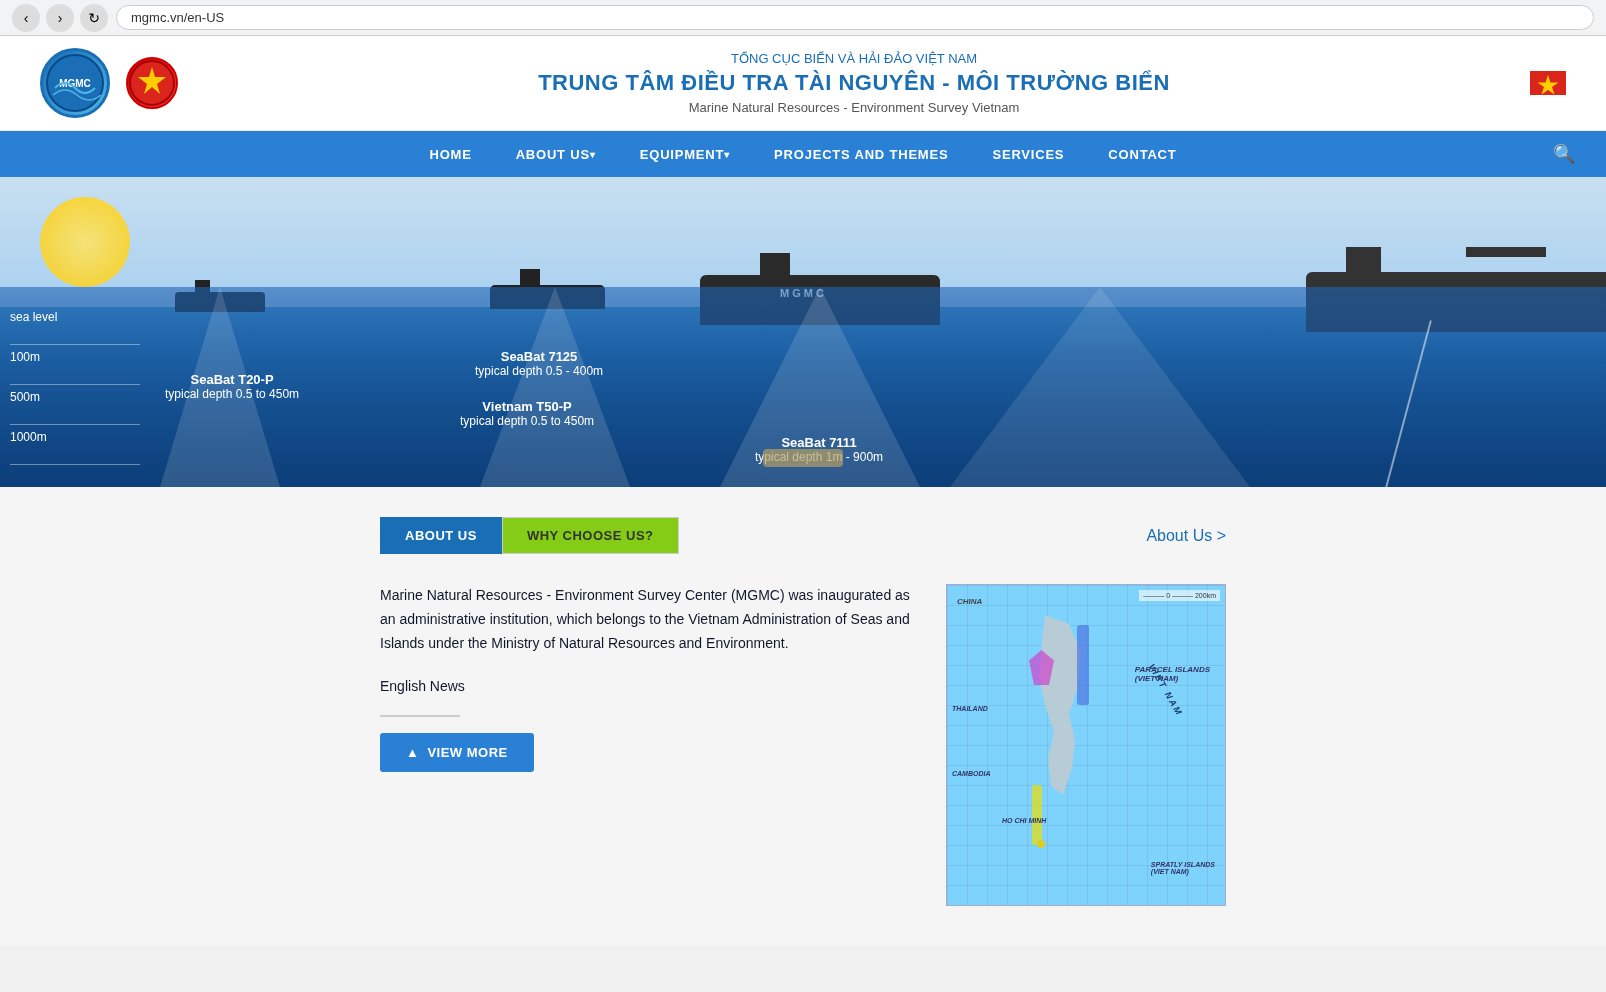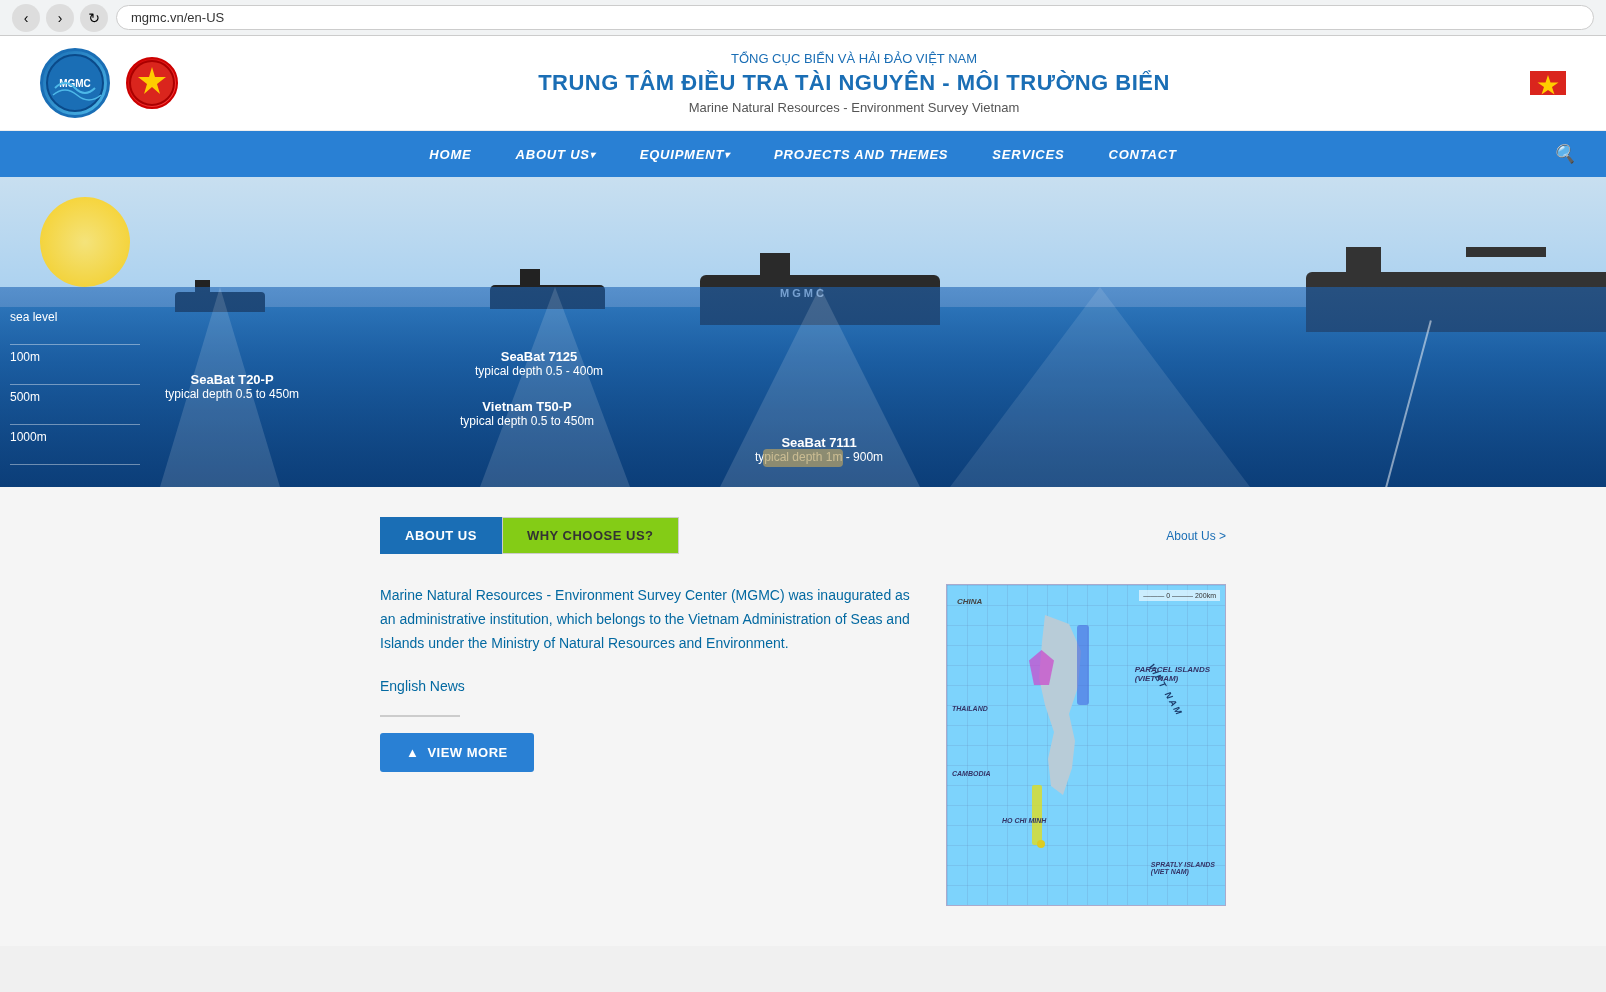--- a/index.html
+++ b/index.html
@@ -61,21 +61,20 @@
     }
 
     
     nav {
       background: #2980d4;
       display: flex;
       align-items: center;
       justify-content: center;
       height: 46px;
       gap: 0;
-      font-style: italic;
     }
     .nav-item {
       color: white;
       font-size: 13px;
       font-weight: bold;
       letter-spacing: 0.8px;
       padding: 0 22px;
       height: 46px;
       display: flex;
       align-items: center;
@@ -185,35 +184,35 @@
       background: #1a6eb5;
       color: white;
       border-color: #1a6eb5;
     }
     .about-us-link {
       position: absolute;
       right: 0;
       top: 50%;
       transform: translateY(-50%);
       color: #1a6eb5;
-      font-size: 12px;
+      font-size: 16px;
       cursor: pointer;
     }
 
     
     .content-body {
       display: flex;
       gap: 30px;
       align-items: flex-start;
     }
     .content-text { flex: 1; }
     .content-text p {
       font-size: 14px;
       line-height: 1.7;
-      color: #0369a1;
+      color: #0f172a;
       margin-bottom: 16px;
     }
     .english-news {
       font-size: 13px;
       color: #555;
       margin-bottom: 20px;
       margin-top: 20px;
     }
     .divider {
       width: 80px;

